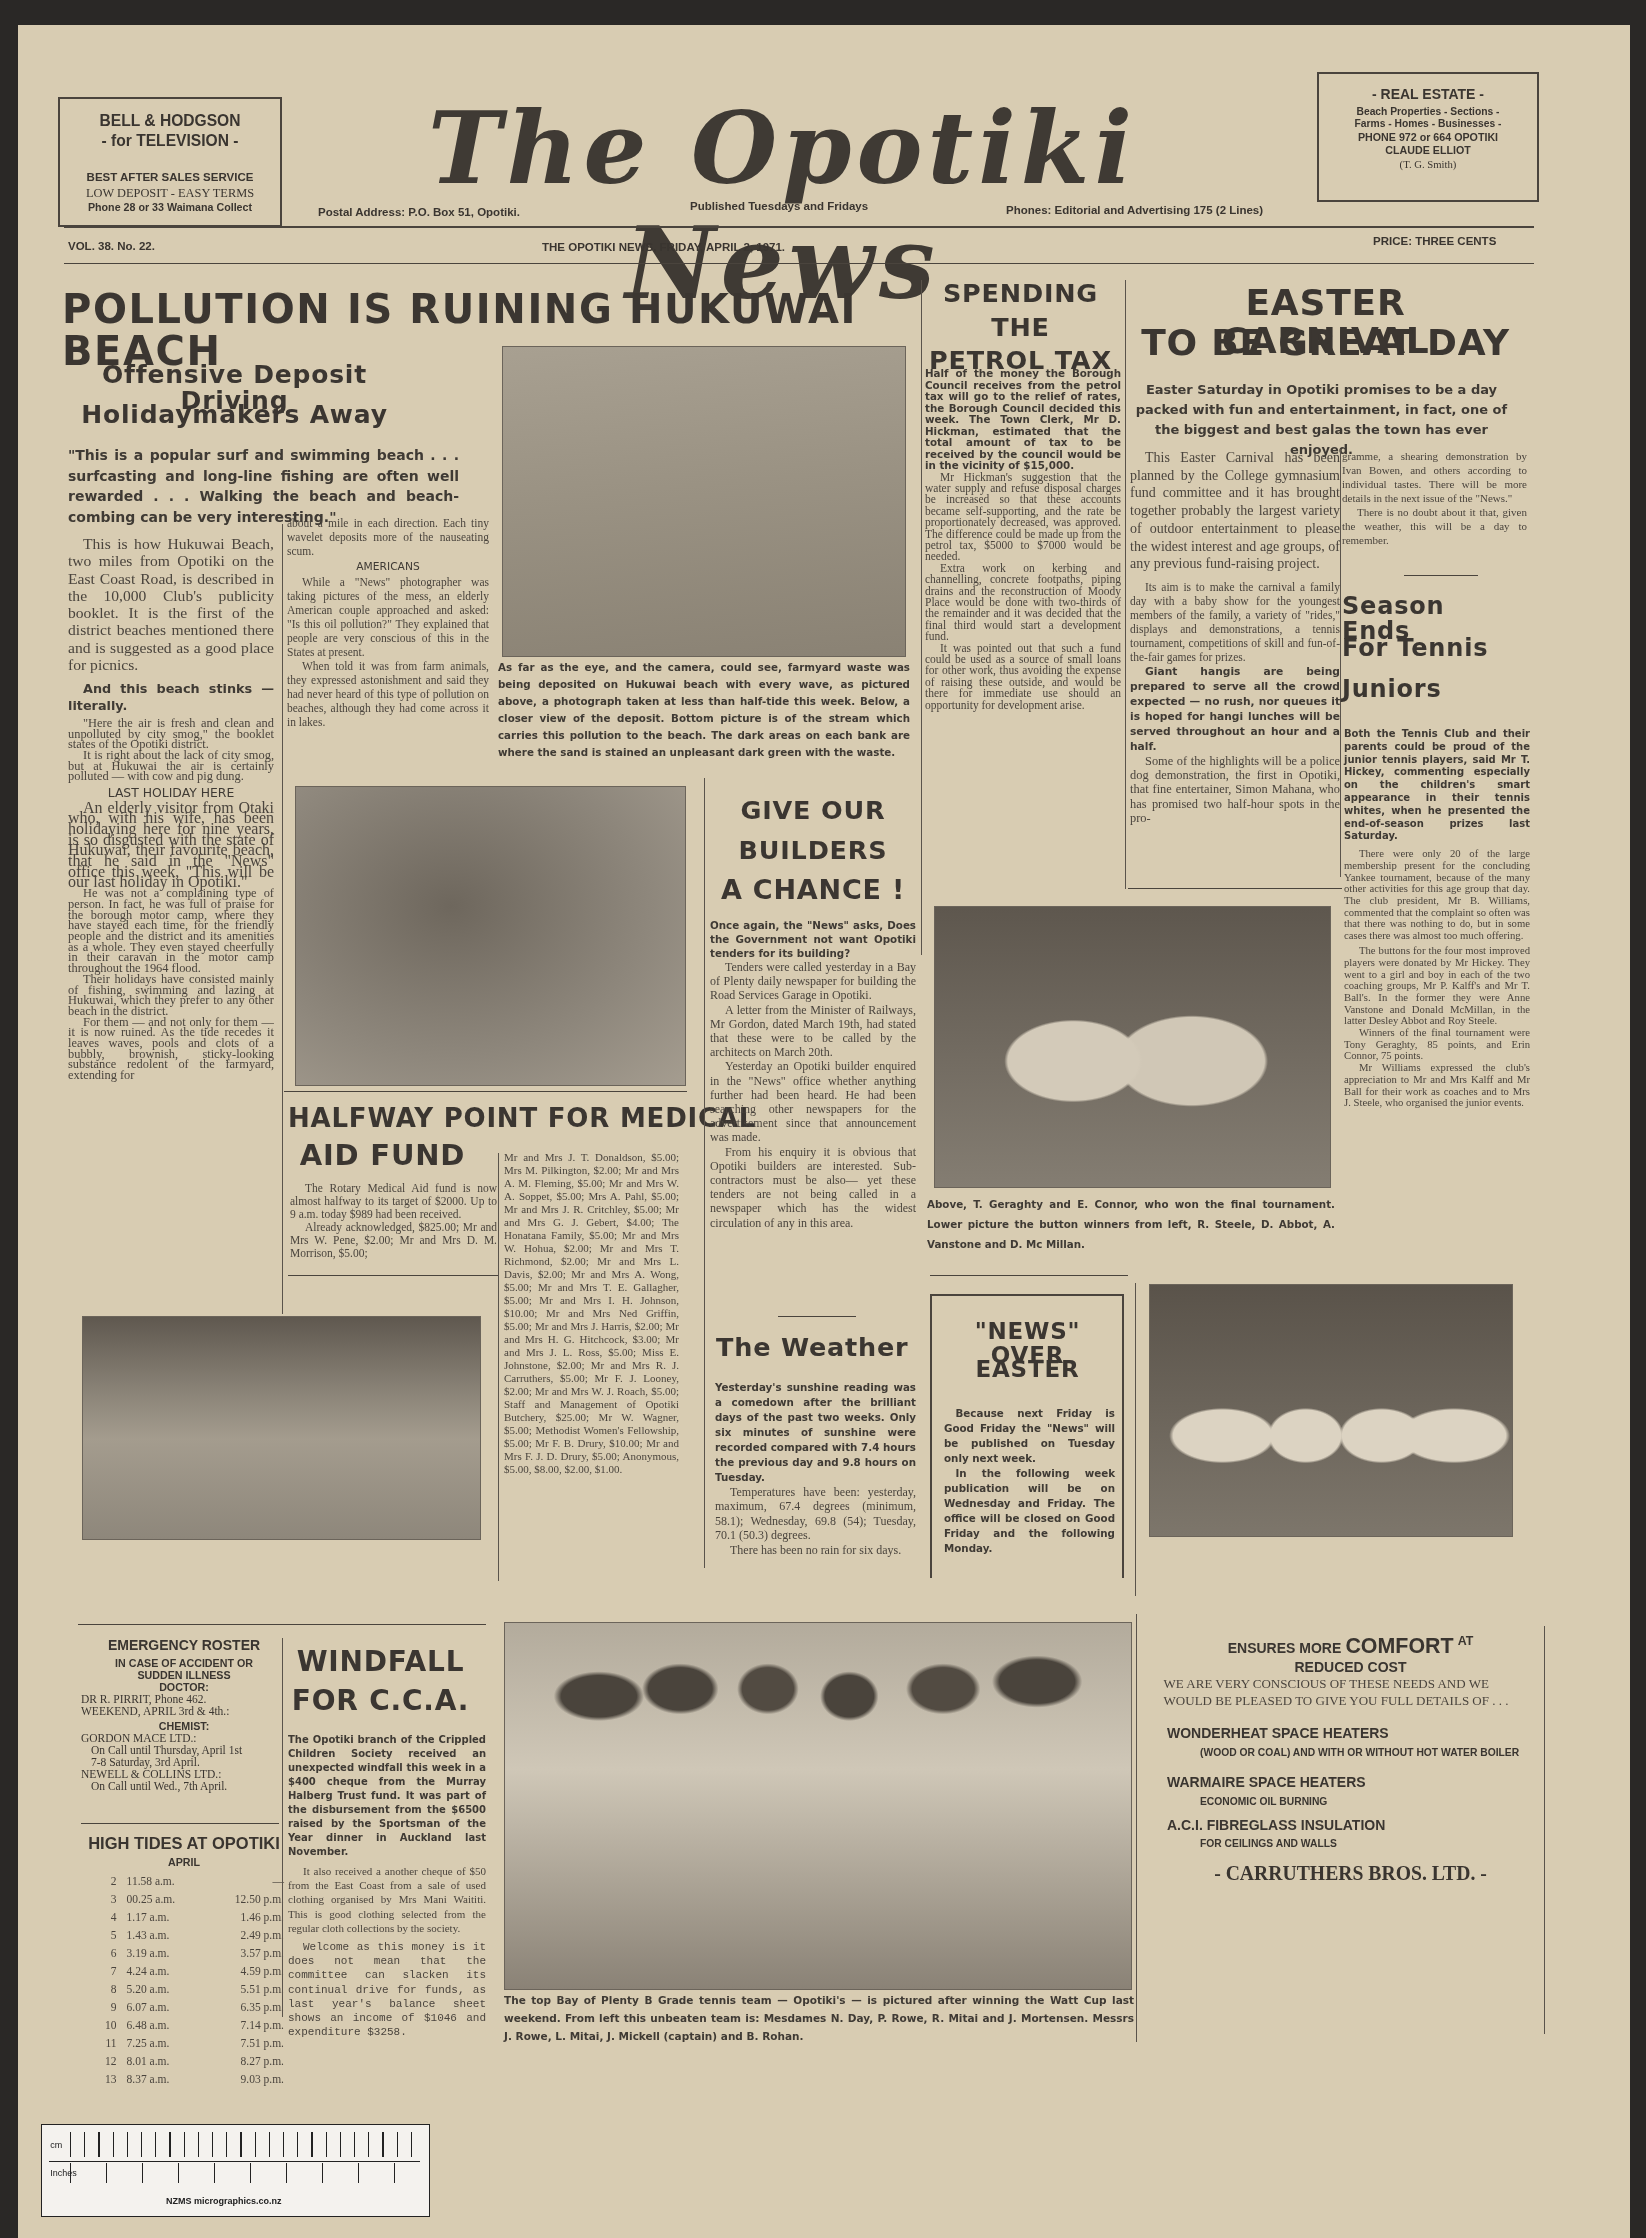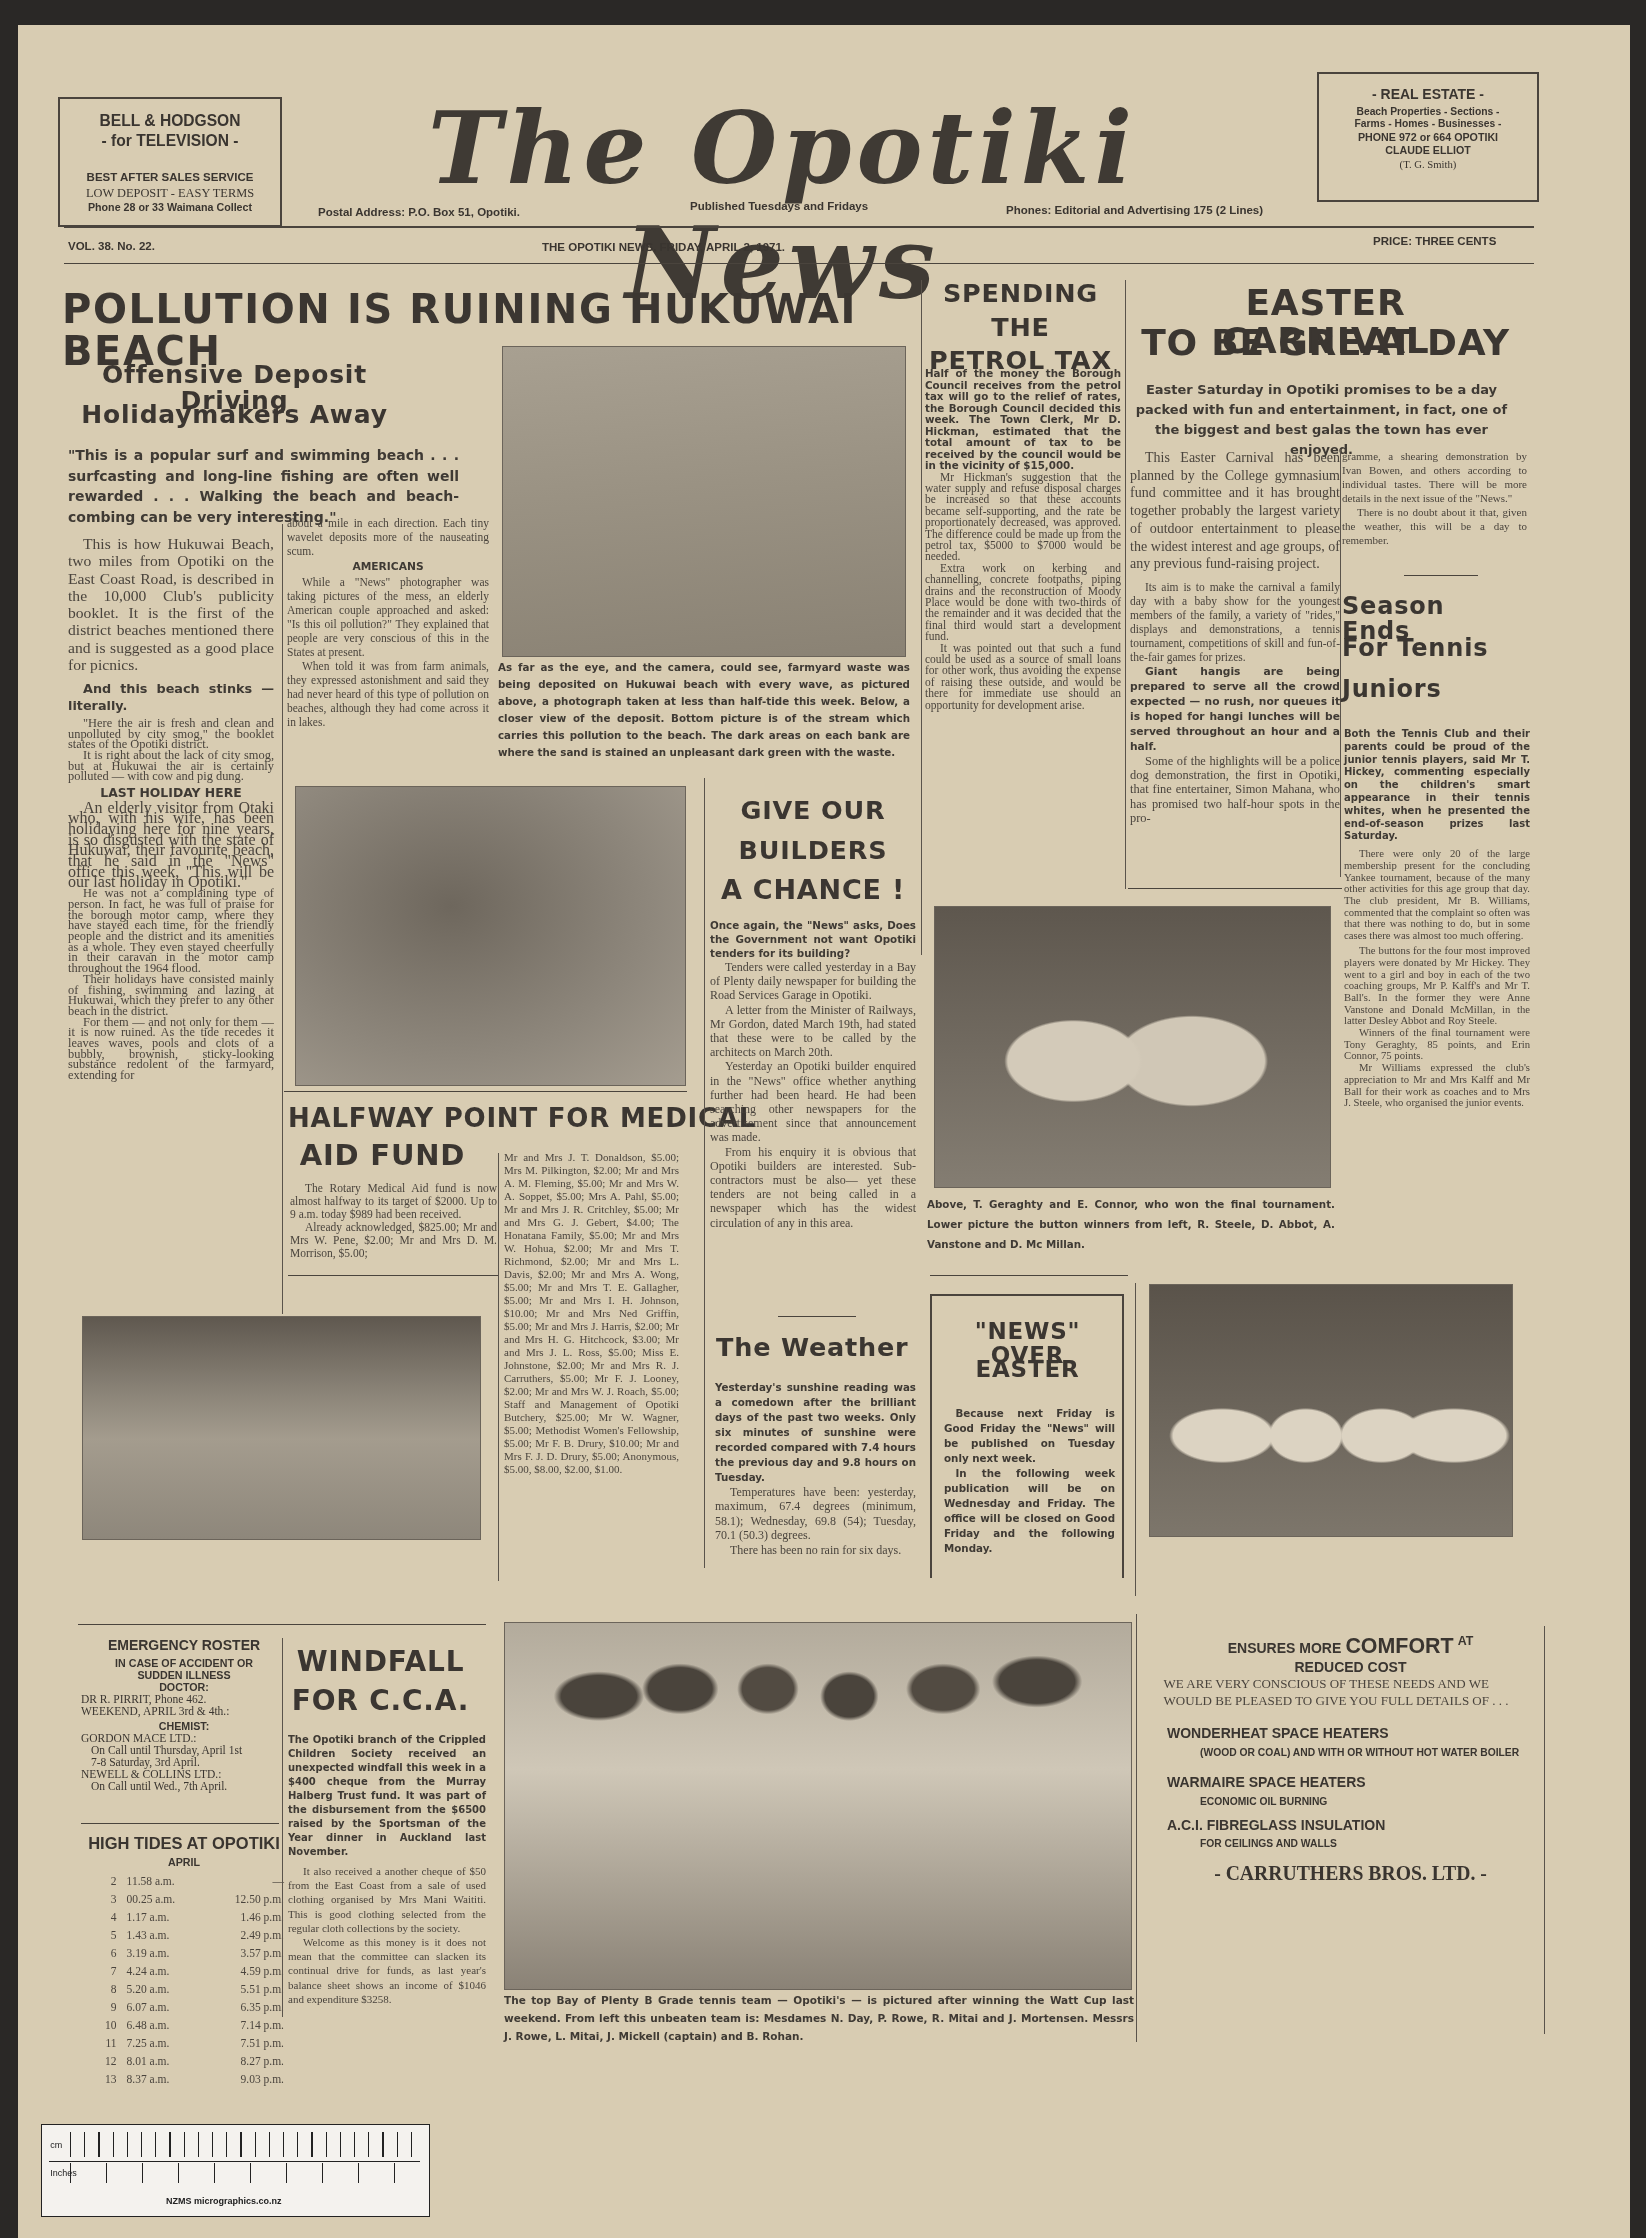--- a/index.html
+++ b/index.html
@@ -8,21 +8,21 @@
   .abs{position:absolute;}
   .box{border:2.5px solid #4a443d;box-sizing:border-box;}
   .rule{position:absolute;height:0;border-top:2.5px solid #4a443d;}
   .vrule{position:absolute;width:0;border-left:1.6px solid #5a534b;}
   .sans{font-family:"Liberation Sans","DejaVu Sans",sans-serif;}
   .serif{font-family:"Liberation Serif","DejaVu Serif",serif;}
   .head{font-family:"DejaVu Sans",sans-serif;font-weight:bold;color:#3b3631;text-align:center;line-height:1.05;letter-spacing:0.8px;}
   .body{font-family:"Liberation Serif","DejaVu Serif",serif;font-size:14px;line-height:17.3px;text-align:justify;color:#4a443d;}
   .body p{margin:0;text-indent:15px;}
   .bold{font-family:"DejaVu Sans",sans-serif;font-weight:bold;font-size:12.8px;line-height:17.3px;text-align:justify;color:#3f3a34;}
-  .sub{font-family:"DejaVu Sans",sans-serif;font-weight:bold;font-size:12.4px;text-align:center;color:#3f3a34;margin:1.6px 0;}
+  .sub{font-family:"DejaVu Sans",sans-serif;font-weight:normal;font-size:12.4px;text-align:center;color:#3f3a34;margin:1.6px 0;}
   .caption{font-family:"DejaVu Sans",sans-serif;font-weight:bold;font-size:12px;line-height:20px;color:#3f3a34;text-align:justify;}
   .photo{position:absolute;background:repeating-linear-gradient(45deg,#8a8276 0 1.6px,#9b9386 1.6px 3.3px);border:0.8px solid #6b645a;}
   .photo.dark{background:radial-gradient(ellipse at 40% 40%,#6e675d,#8e877c 60%,#a59d90);}
   .photo.sea{background:linear-gradient(175deg,#a8a091 0%,#9a9283 45%,#8a8274 100%);}
   .masthead-title{font-family:"DejaVu Serif",serif;font-weight:bold;font-size:99px;color:#3f3a34;letter-spacing:5px;font-style:italic;}
   .ad p{margin:0;}
   table.tides{border-collapse:collapse;font-family:"Liberation Serif",serif;font-size:13.6px;color:#4a443d;}
   table.tides td{padding:0 5px;height:18px;}
   .scale{position:absolute;background:#f4f2ee;border:1.6px solid #222;}
 </style>
@@ -269,21 +269,21 @@
 </table>
 
 <div class="vrule" style="left:282px;top:1638px;height:379px;"></div>
 
 <div class="abs head" style="left:288px;top:1647px;width:185px;font-size:28px;">WINDFALL</div>
 <div class="abs head" style="left:288px;top:1686px;width:185px;font-size:28px;">FOR C.C.A.</div>
 <div class="abs" style="left:288px;top:1733px;width:198px;">
   <div class="bold" style="font-size:10px;line-height:14px;">The Opotiki branch of the Crippled Children Society received an unexpected windfall this week in a $400 cheque from the Murray Halberg Trust fund. It was part of the disbursement from the $6500 raised by the Sportsman of the Year dinner in Auckland last November.</div>
   <div class="body" style="font-size:11px;line-height:14.2px;">
     <p style="margin-top:5px;">It also received a another cheque of $50 from the East Coast from a sale of used clothing organised by Mrs Mani Waititi. This is good clothing selected from the regular cloth collections by the society.</p>
-    <p style="">Welcome as this money is it does not mean that the committee can slacken its continual drive for funds, as last year's balance sheet shows an income of $1046 and expenditure $3258.</p>
+    <p style="margin-top:5px;font-family:Liberation Mono, monospace;">Welcome as this money is it does not mean that the committee can slacken its continual drive for funds, as last year's balance sheet shows an income of $1046 and expenditure $3258.</p>
   </div>
 </div>
 
 <div class="photo" style="left:504px;top:1622px;width:626px;height:366px;background:radial-gradient(ellipse at 15% 20%,#4a443c 0 5%,transparent 6%),radial-gradient(ellipse at 28% 18%,#4a443c 0 5%,transparent 6%),radial-gradient(ellipse at 42% 18%,#524b42 0 5%,transparent 6%),radial-gradient(ellipse at 55% 20%,#4a443c 0 5%,transparent 6%),radial-gradient(ellipse at 70% 18%,#524b42 0 5%,transparent 6%),radial-gradient(ellipse at 85% 16%,#4a443c 0 5%,transparent 6%),linear-gradient(180deg,#b3ab9c 0%,#cfc7b7 40%,#8a8276 100%);"></div>
 <div class="abs caption" style="left:504px;top:1991px;width:630px;font-size:10.5px;line-height:18px;">The top Bay of Plenty B Grade tennis team — Opotiki's — is pictured after winning the Watt Cup last weekend. From left this unbeaten team is: Mesdames N. Day, P. Rowe, R. Mitai and J. Mortensen. Messrs J. Rowe, L. Mitai, J. Mickell (captain) and B. Rohan.</div>
 <div class="vrule" style="left:1136px;top:1614px;height:428px;"></div>
 
 <div class="abs" style="left:1157px;top:1626px;width:387px;height:408px;border-right:1.6px solid #5a534b;">
   <div style="text-align:center;margin-top:8.2px;">
     <span class="sans" style="font-weight:bold;font-size:14px;">ENSURES MORE</span>

